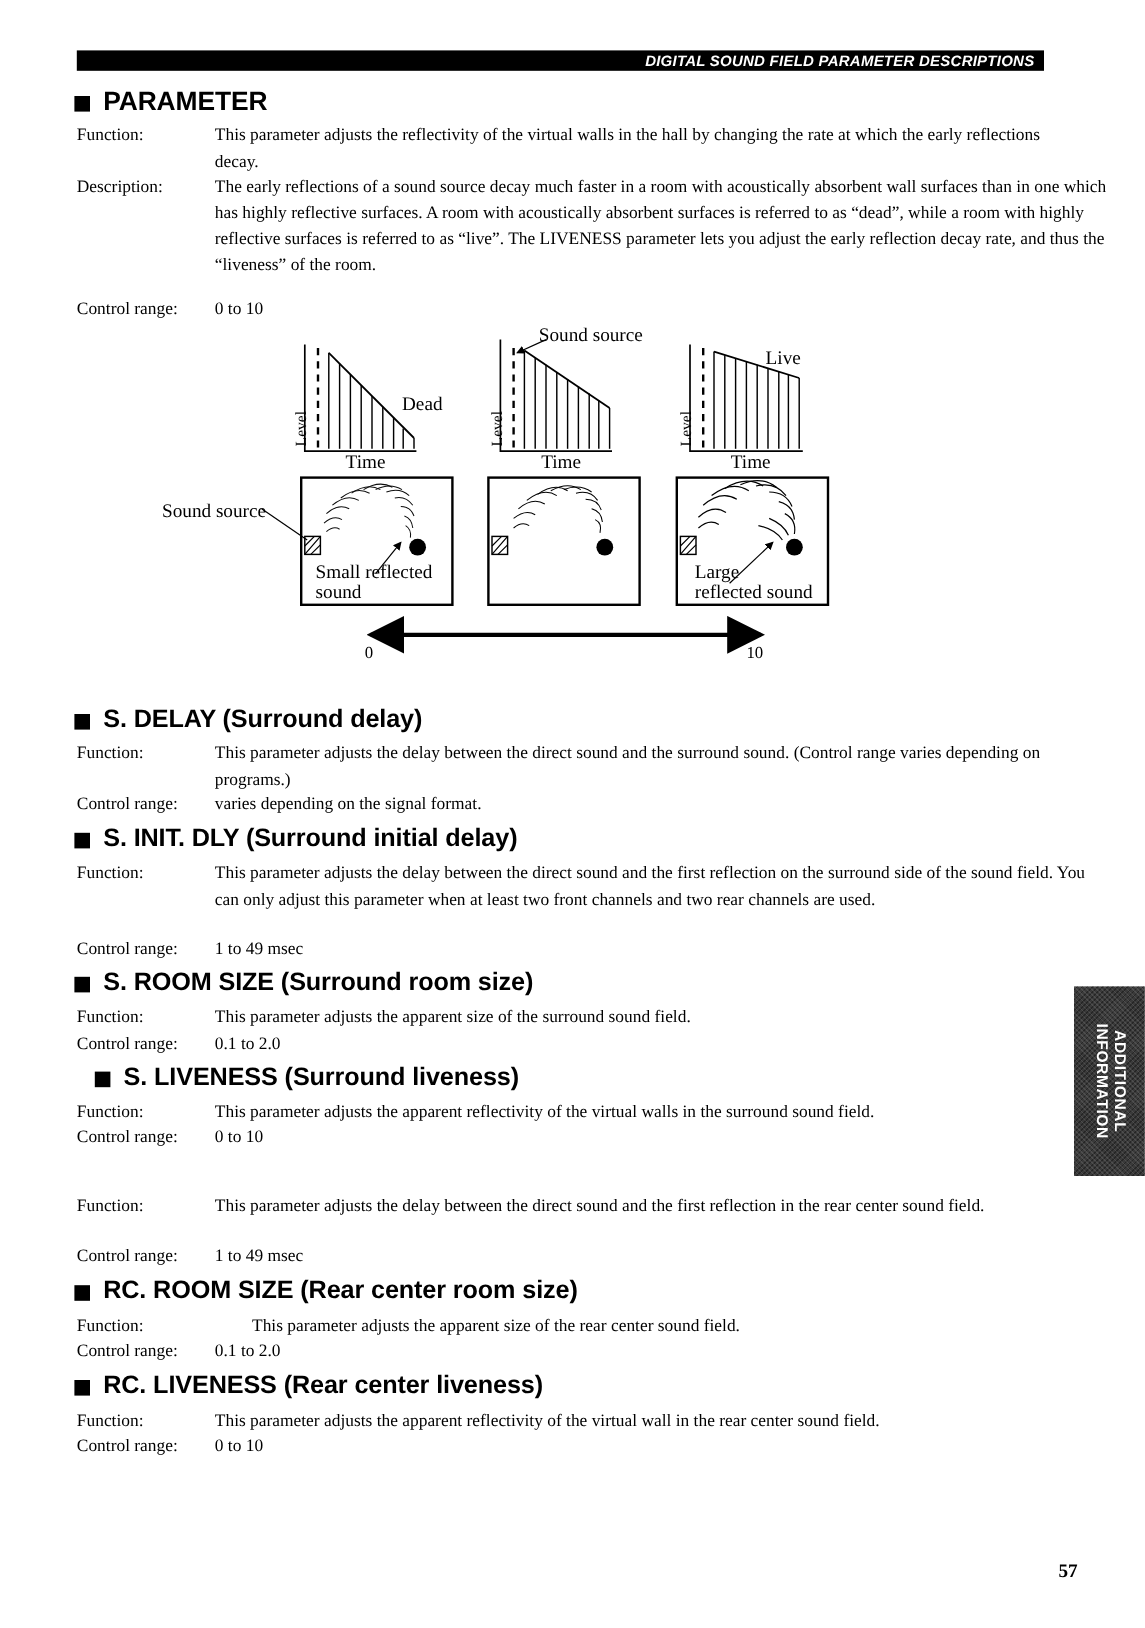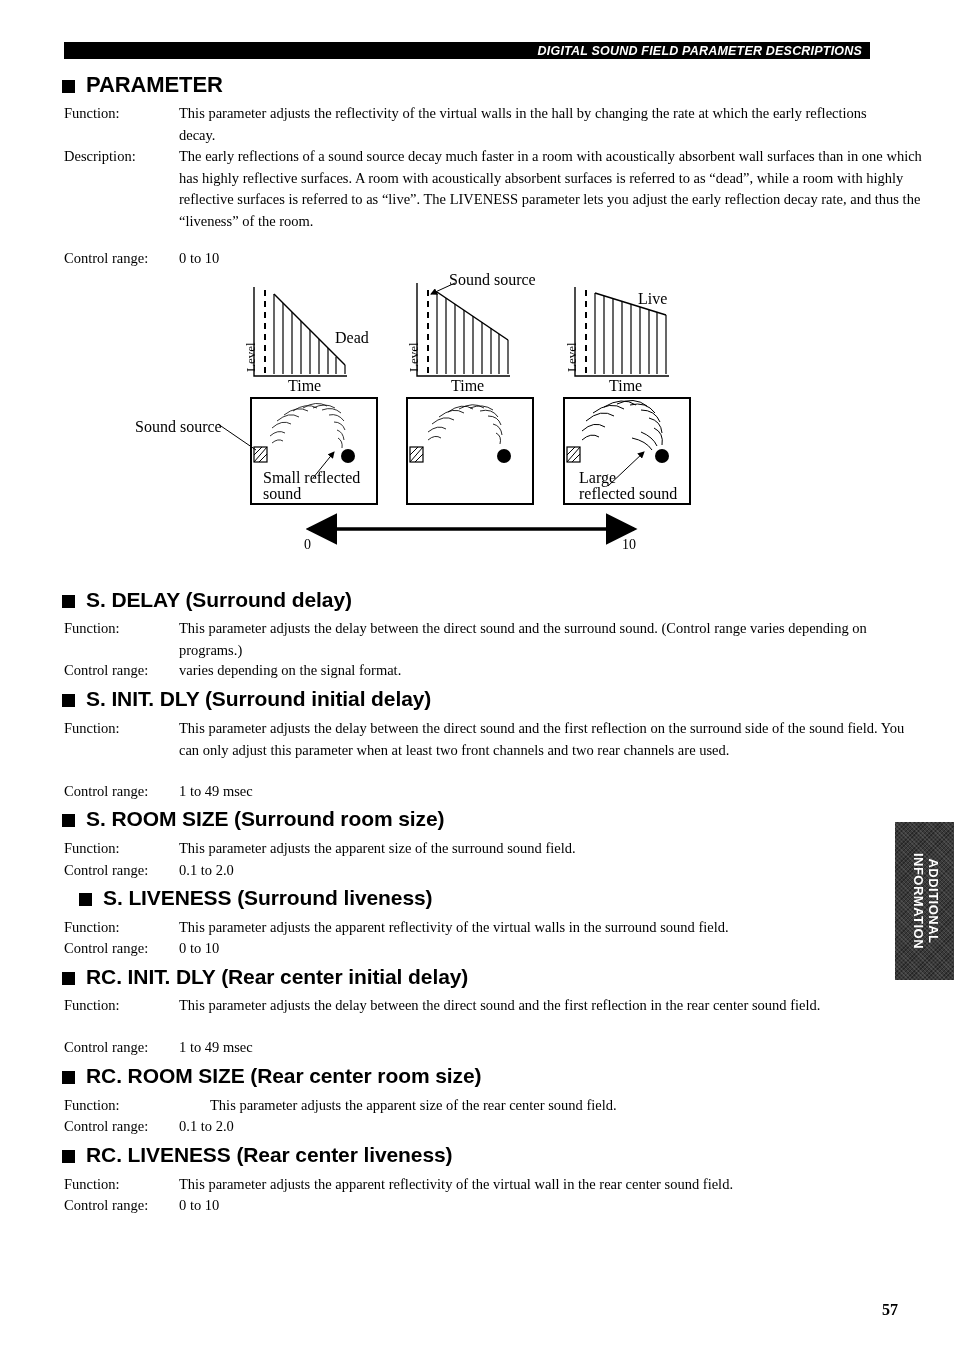--- a/index.html
+++ b/index.html
@@ -316,24 +316,20 @@
   </div>
   <div class="prow" style="left:60px;top:917px;width:805px;">
     <span class="lbl">Function:</span>
     <span class="val" style="left:115px;top:0;width:720px;">This parameter adjusts the apparent reflectivity of the virtual walls in the surround sound field.</span>
   </div>
   <div class="prow" style="left:60px;top:938px;width:805px;">
     <span class="lbl">Control range:</span>
     <span class="val" style="left:115px;top:0;">0 to 10</span>
   </div>
 
-  <div class="sect-h" style="left:58px;top:965px;">
-    <span class="bullet"></span>
-    <span>RC. INIT. DLY (Rear center initial delay)</span>
-  </div>
   <div class="prow" style="left:60px;top:995px;width:805px;">
     <span class="lbl">Function:</span>
     <span class="val" style="left:115px;top:0;width:735px;">This parameter adjusts the delay between the direct sound and the first reflection in the rear center sound field.</span>
   </div>
   <div class="prow" style="left:60px;top:1037px;width:805px;">
     <span class="lbl">Control range:</span>
     <span class="val" style="left:115px;top:0;">1 to 49 msec</span>
   </div>
 
   <div class="sect-h" style="left:58px;top:1064px;">

